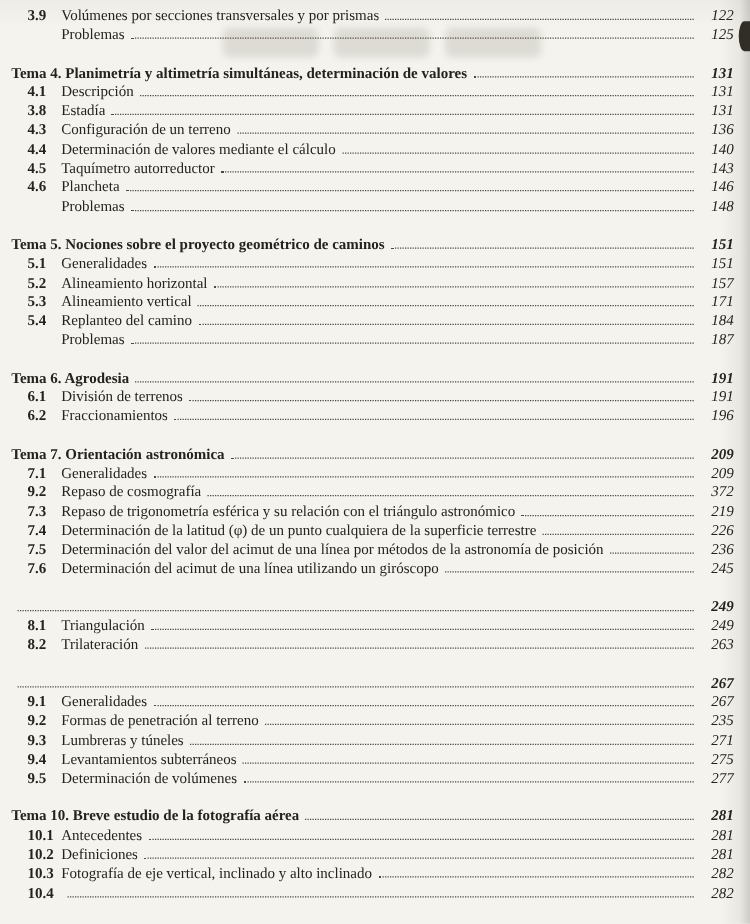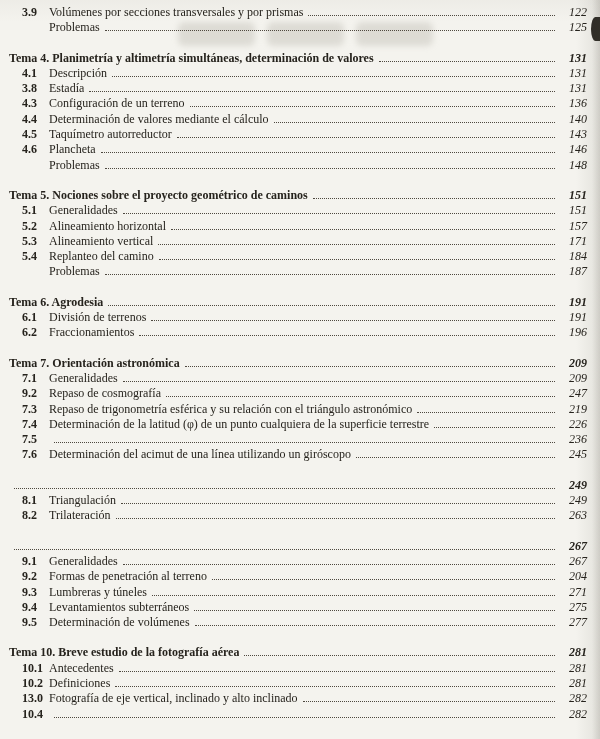--- a/index.html
+++ b/index.html
@@ -229,36 +229,37 @@
     <div class="row section">
     <span class="num">7.1</span>
     <span class="title">Generalidades</span>
     <span class="leader"></span>
     <span class="page">209</span>
   </div>
     <div class="row section">
     <span class="num">9.2</span>
     <span class="title">Repaso de cosmografía</span>
     <span class="leader"></span>
-    <span class="page">247</span>
+    <span class="page">372</span>
   </div>
     <div class="row section">
     <span class="num">7.3</span>
     <span class="title">Repaso de trigonometría esférica y su relación con el triángulo astronómico</span>
     <span class="leader"></span>
     <span class="page">219</span>
   </div>
     <div class="row section">
     <span class="num">7.4</span>
     <span class="title">Determinación de la latitud (φ) de un punto cualquiera de la superficie terrestre</span>
     <span class="leader"></span>
     <span class="page">226</span>
   </div>
     <div class="row section">
     <span class="num">7.5</span>
+    <span class="title">Determinación del valor del acimut de una línea por métodos de la astronomía de posición</span>
     <span class="leader"></span>
     <span class="page">236</span>
   </div>
     <div class="row section">
     <span class="num">7.6</span>
     <span class="title">Determinación del acimut de una línea utilizando un giróscopo</span>
     <span class="leader"></span>
     <span class="page">245</span>
   </div>
     <div class="row chapter">
@@ -286,21 +287,21 @@
     <div class="row section">
     <span class="num">9.1</span>
     <span class="title">Generalidades</span>
     <span class="leader"></span>
     <span class="page">267</span>
   </div>
     <div class="row section">
     <span class="num">9.2</span>
     <span class="title">Formas de penetración al terreno</span>
     <span class="leader"></span>
-    <span class="page">204</span>
+    <span class="page">235</span>
   </div>
     <div class="row section">
     <span class="num">9.3</span>
     <span class="title">Lumbreras y túneles</span>
     <span class="leader"></span>
     <span class="page">271</span>
   </div>
     <div class="row section">
     <span class="num">9.4</span>
     <span class="title">Levantamientos subterráneos</span>
@@ -325,21 +326,21 @@
     <span class="leader"></span>
     <span class="page">281</span>
   </div>
     <div class="row section">
     <span class="num">10.2</span>
     <span class="title">Definiciones</span>
     <span class="leader"></span>
     <span class="page">281</span>
   </div>
     <div class="row section">
-    <span class="num">13.0</span>
+    <span class="num">10.3</span>
     <span class="title">Fotografía de eje vertical, inclinado y alto inclinado</span>
     <span class="leader"></span>
     <span class="page">282</span>
   </div>
     <div class="row section">
     <span class="num">10.4</span>
     <span class="leader"></span>
     <span class="page">282</span>
   </div>
   </main>

